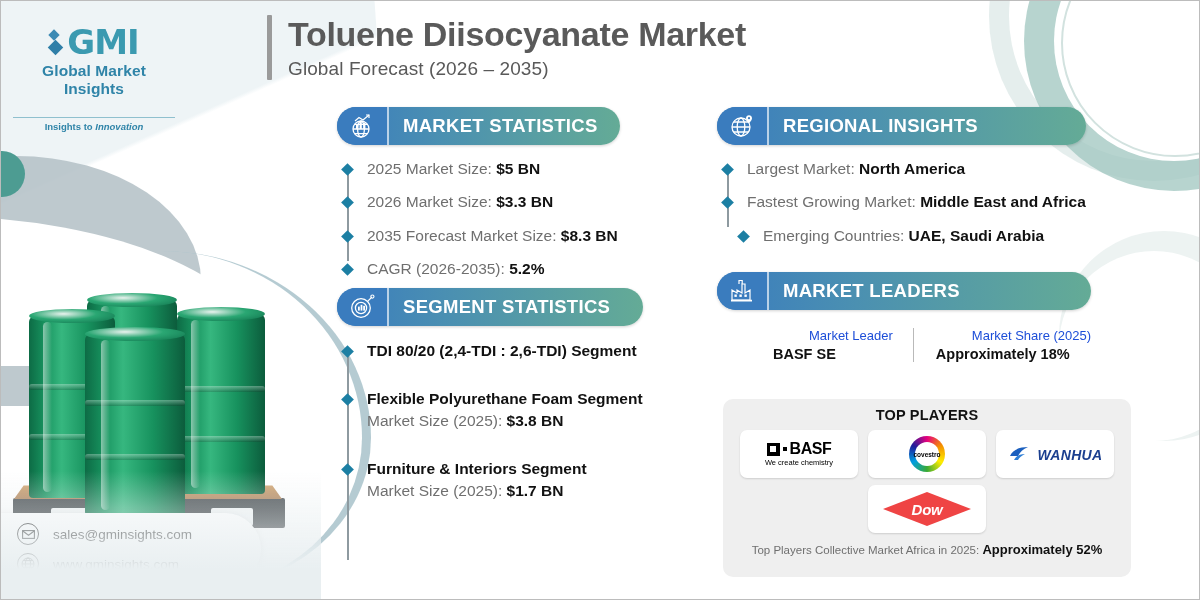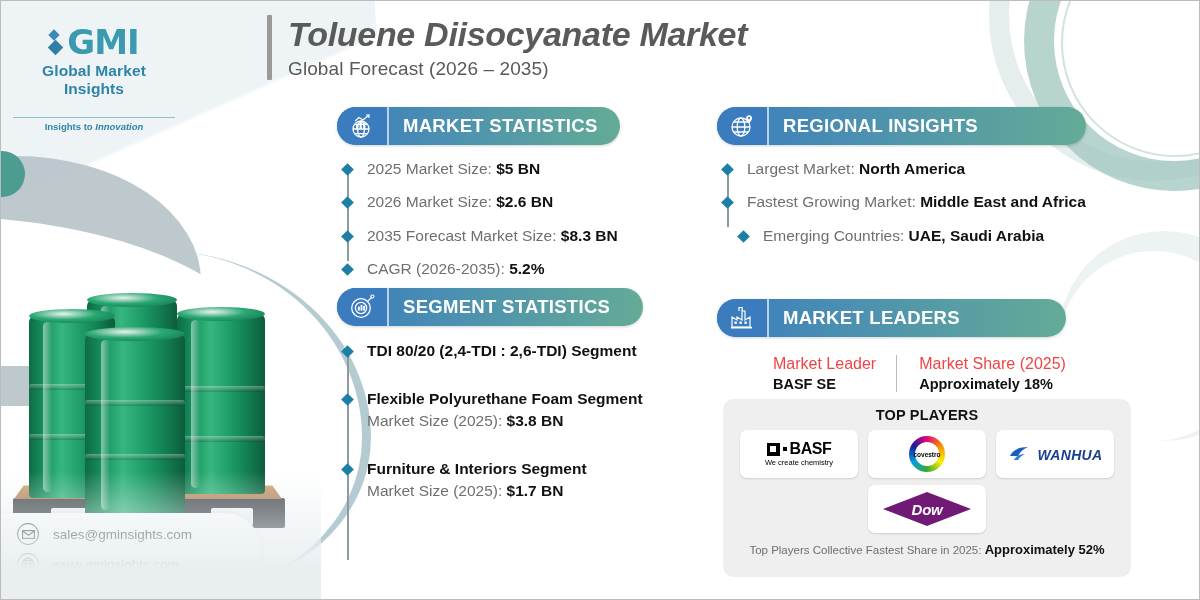--- a/index.html
+++ b/index.html
@@ -72,21 +72,21 @@
     letter-spacing: .1px; border-bottom: 1.5px solid #8fc0ce; padding-bottom: 19px;
   }
   #logo-tag { margin-top: 3px; font-size: 9.5px; font-weight: bold; color: #2f84a8; }
   #logo-tag i { font-style: italic; }
 
   
   #title-wrap { position: absolute; left: 266px; top: 14px; display: flex; gap: 16px; }
   #title-bar { width: 5px; background: #9a9a9a; border-radius: 1px; }
   #main-title {
     font-size: 34px; font-weight: bold; color: #5a5a5a;
-    letter-spacing: -.3px; line-height: 1.15; white-space: nowrap; font-style: italic;
+    letter-spacing: -.3px; line-height: 1.15; white-space: nowrap;
   }
   #sub-title { font-size: 19px; color: #595959; margin-top: 4px; letter-spacing: .1px; }
 
   
   .section { position: absolute; }
   .pill {
     display: flex; align-items: center; height: 38px;
     border-radius: 19px;
     background: linear-gradient(90deg, #3a7cbe 0%, #4a8fb2 35%, #64ab96 100%);
     box-shadow: 0 1px 3px rgba(0,0,0,.18);
@@ -133,25 +133,25 @@
   #sec-segment .bullets { margin-top: 16px; }
   #sec-segment .bullets .spine { top: 6px; height: 212px; }
   #sec-segment .seg { position: relative; margin-bottom: 30px; }
   #sec-segment .seg:last-child { margin-bottom: 8px; }
   #sec-segment .seg .bdot { top: 5px; }
   .seg-name { font-size: 15.5px; font-weight: bold; color: #111111; white-space: nowrap; }
   .seg-size { font-size: 15.5px; color: #6f6f6f; margin-top: 4px; white-space: nowrap; }
   .seg-size b { color: #111111; }
 
   
-  #sec-leaders { left: 716px; top: 298px; }
+  #sec-leaders { left: 716px; top: 271px; }
   #leader-row { display: flex; margin-top: 18px; padding-left: 56px; }
   .leader-col { padding-right: 20px; }
   .leader-col + .leader-col { border-left: 1px solid #b9b9b9; padding-left: 22px; padding-right: 0; }
-  .leader-label { font-size: 16px; color: #ef4444; white-space: nowrap; }
+  .leader-label { font-size: 13px; color: #1d4ed8; white-space: nowrap; margin-left: 36px; }
   .leader-value { font-size: 14.5px; font-weight: bold; color: #111111; margin-top: 3px; white-space: nowrap; }
 
   
   #top-players {
     position: absolute; left: 722px; top: 398px; width: 408px; height: 178px;
     background: #efefef; border-radius: 10px; padding: 8px 12px 6px;
   }
   #tp-title { text-align: center; font-size: 14.5px; font-weight: bold; color: #111111; letter-spacing: .2px; }
   .tp-row { display: flex; justify-content: center; gap: 10px; margin-top: 7px; }
   .tp-card {
@@ -178,21 +178,21 @@
     background: conic-gradient(#e6007e, #f39200, #ffed00, #3aaa35, #009ee0, #1d1d9b, #e6007e);
     display: flex; align-items: center; justify-content: center;
   }
   .cov-ring::before { content: ""; position: absolute; width: 24px; height: 24px; background: #fff; border-radius: 50%; }
   .cov-text { position: relative; font-size: 6.5px; font-weight: bold; color: #000; }
 
   .wanhua-row { display: flex; align-items: flex-end; gap: 6px; }
   .wanhua-word { font-size: 14px; font-weight: bold; font-style: italic; color: #1b3f8f; letter-spacing: .3px; }
 
   .dow-badge {
-    width: 88px; height: 34px; background: #701a75;
+    width: 88px; height: 34px; background: #ef4444;
     display: flex; align-items: center; justify-content: center;
     clip-path: polygon(50% 0, 100% 50%, 50% 100%, 0 50%);
   }
   .dow-word { font-size: 15px; font-weight: bold; color: #fff; font-style: italic; letter-spacing: -.3px; }
 
   .mitsui-row { display: flex; align-items: center; gap: 5px; }
   .mitsui-word { font-size: 10.5px; font-weight: bold; color: #1a1a1a; white-space: nowrap; }
 
   
   #barrels { position: absolute; left: 8px; top: 285px; width: 290px; height: 250px; }
@@ -299,21 +299,21 @@
       <div class="pill-title">MARKET STATISTICS</div>
     </div>
     <div class="bullets">
       <div class="spine"></div>
       <div class="bitem">
         <span class="bdot"></span>
         <span class="btext"><span>2025 Market Size: </span><b>$5 BN</b></span>
       </div>
       <div class="bitem">
         <span class="bdot"></span>
-        <span class="btext"><span>2026 Market Size: </span><b>$2.6 BN</b></span>
+        <span class="btext"><span>2026 Market Size: </span><b>$3.3 BN</b></span>
       </div>
       <div class="bitem">
         <span class="bdot"></span>
         <span class="btext"><span>2035 Forecast Market Size: </span><b>$8.3 BN</b></span>
       </div>
       <div class="bitem">
         <span class="bdot"></span>
         <span class="btext"><span>CAGR (2026-2035): </span><b>5.2%</b></span>
       </div>
     </div>
@@ -439,21 +439,21 @@
         </div>
       </div>
     </div>
     <div class="tp-row">
       <div class="tp-card">
         <div class="dow-badge">
           <span class="dow-word">Dow</span>
         </div>
       </div>
     </div>
-    <div id="tp-footer"><span>Top Players Collective Fastest Share in 2025: </span><b>Approximately 52%</b></div>
+    <div id="tp-footer"><span>Top Players Collective Market Africa in 2025: </span><b>Approximately 52%</b></div>
   </div>
 
   <div id="barrels">
     <div id="pallet-base">
       <div class="pallet-notch" style="left:38px;"></div>
       <div class="pallet-notch" style="left:120px;"></div>
       <div class="pallet-notch" style="left:198px;"></div>
     </div>
     <div id="pallet-wood"></div>
 

